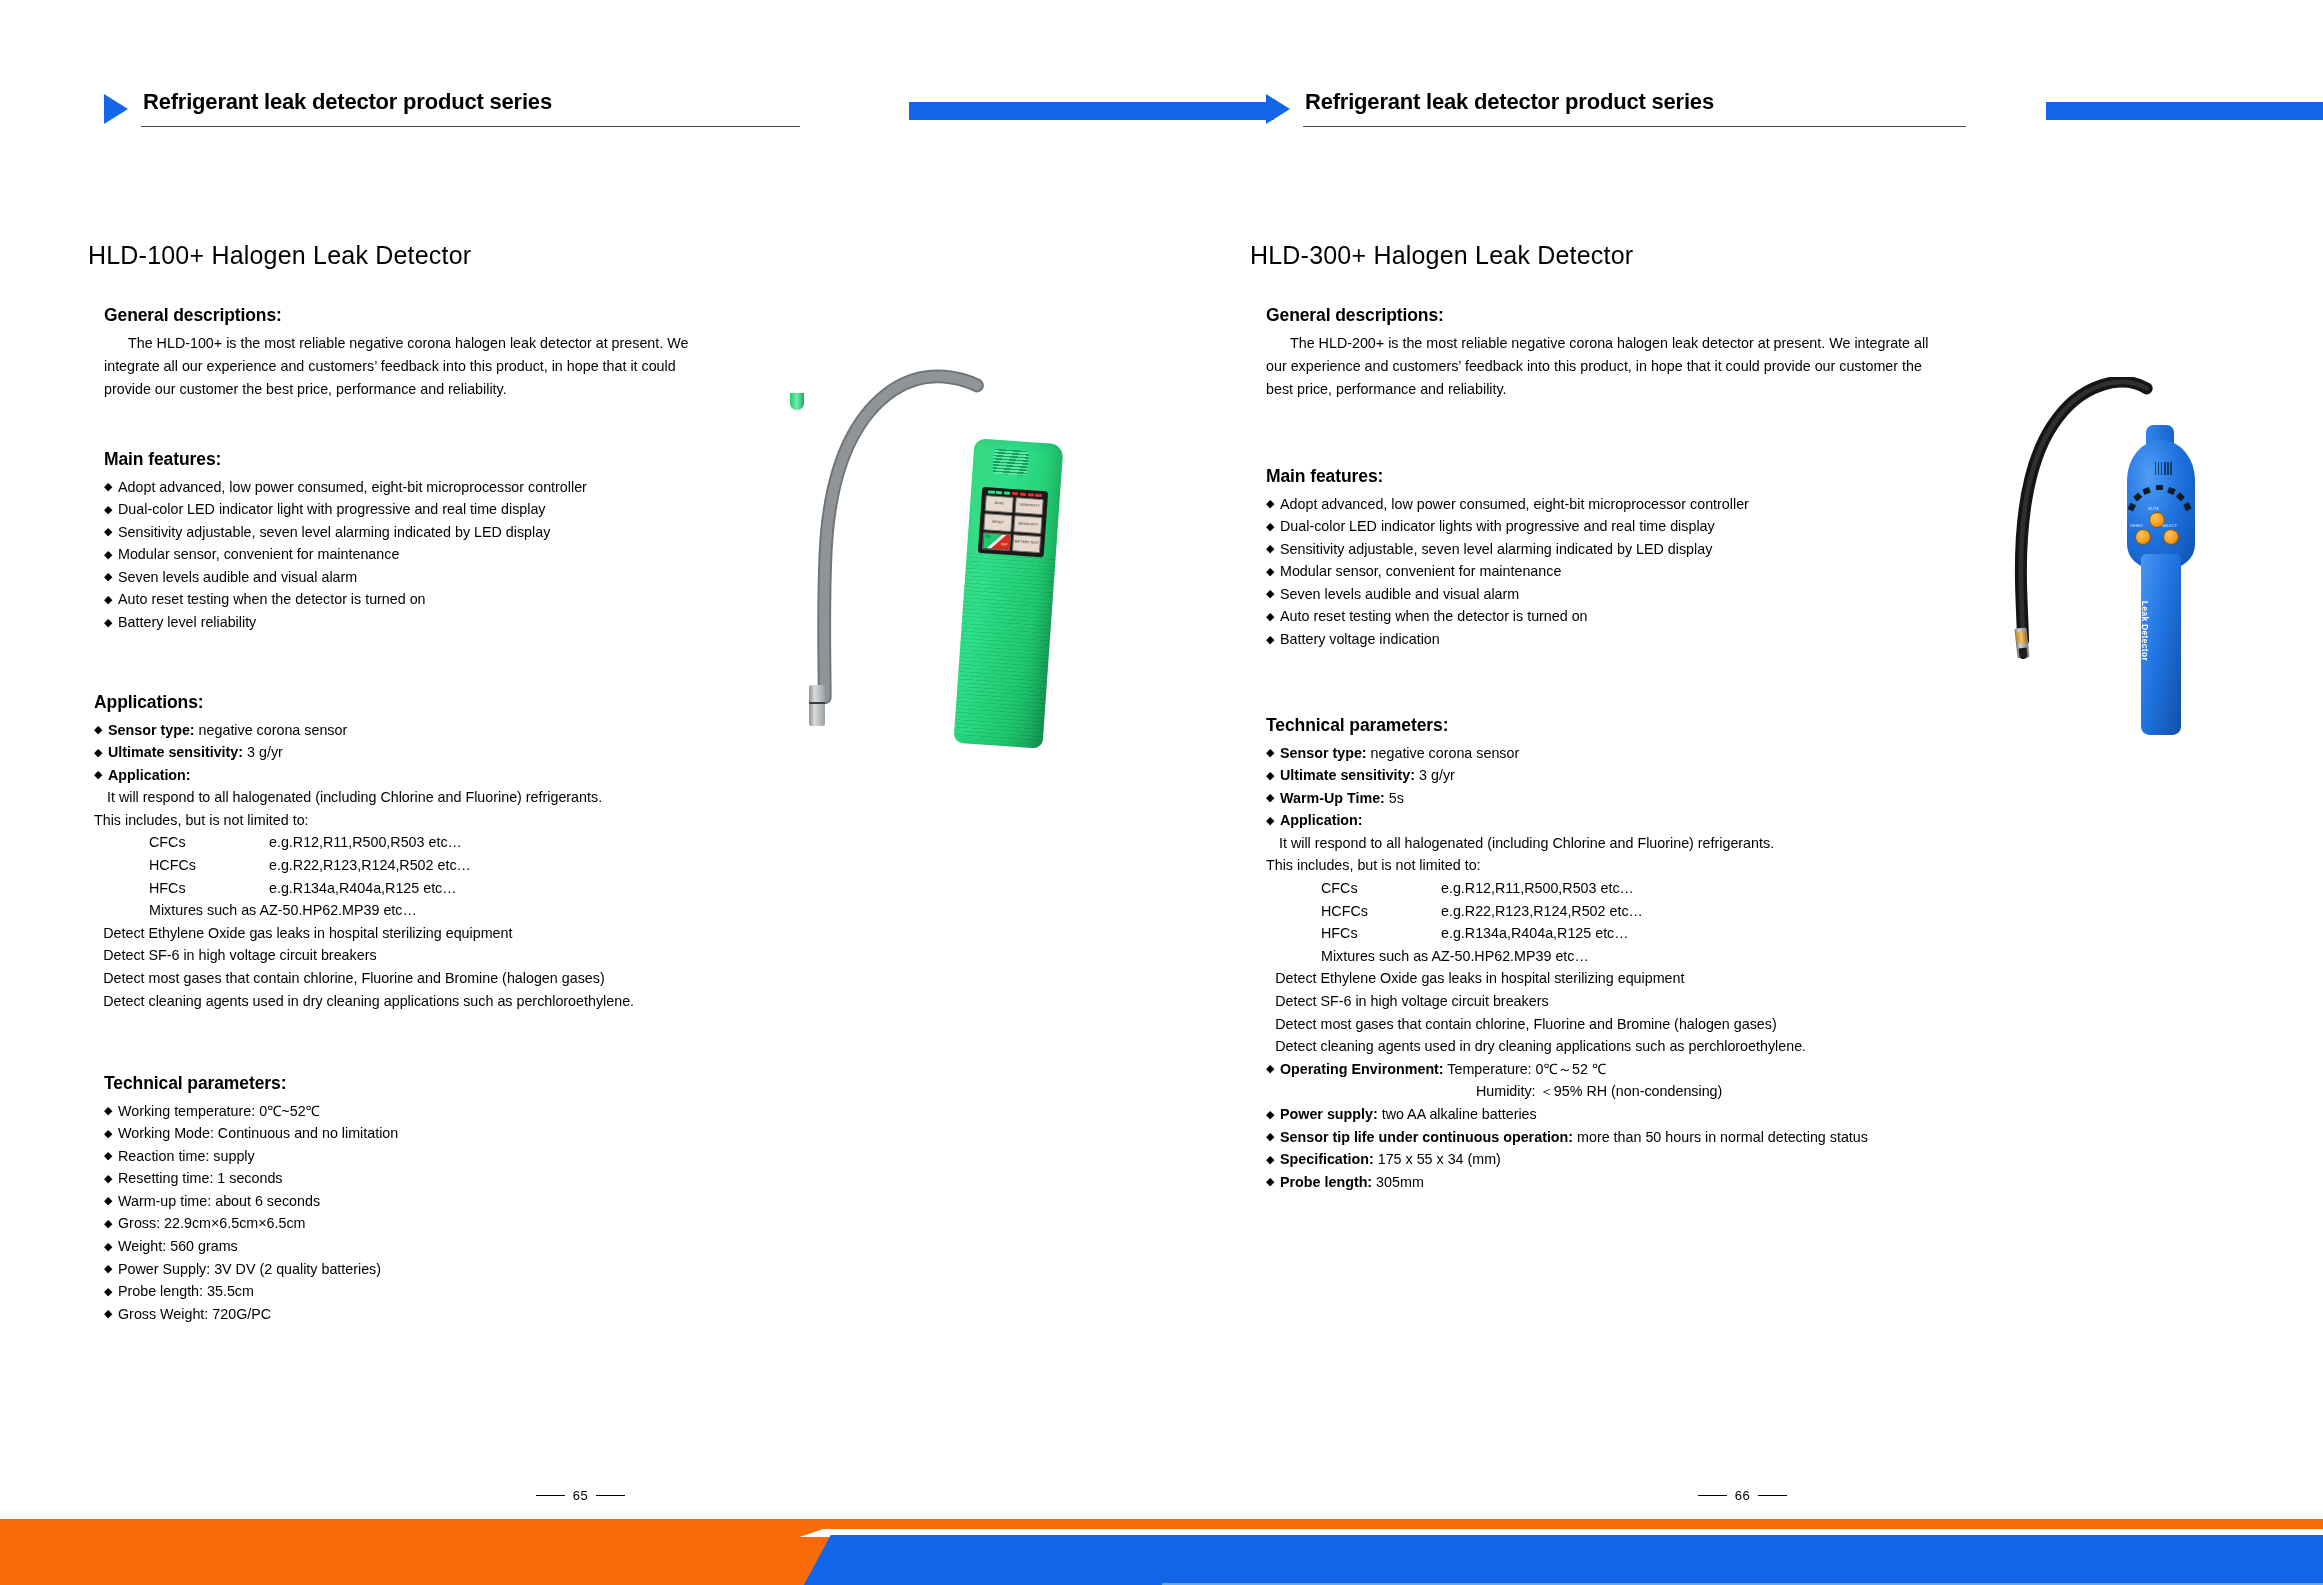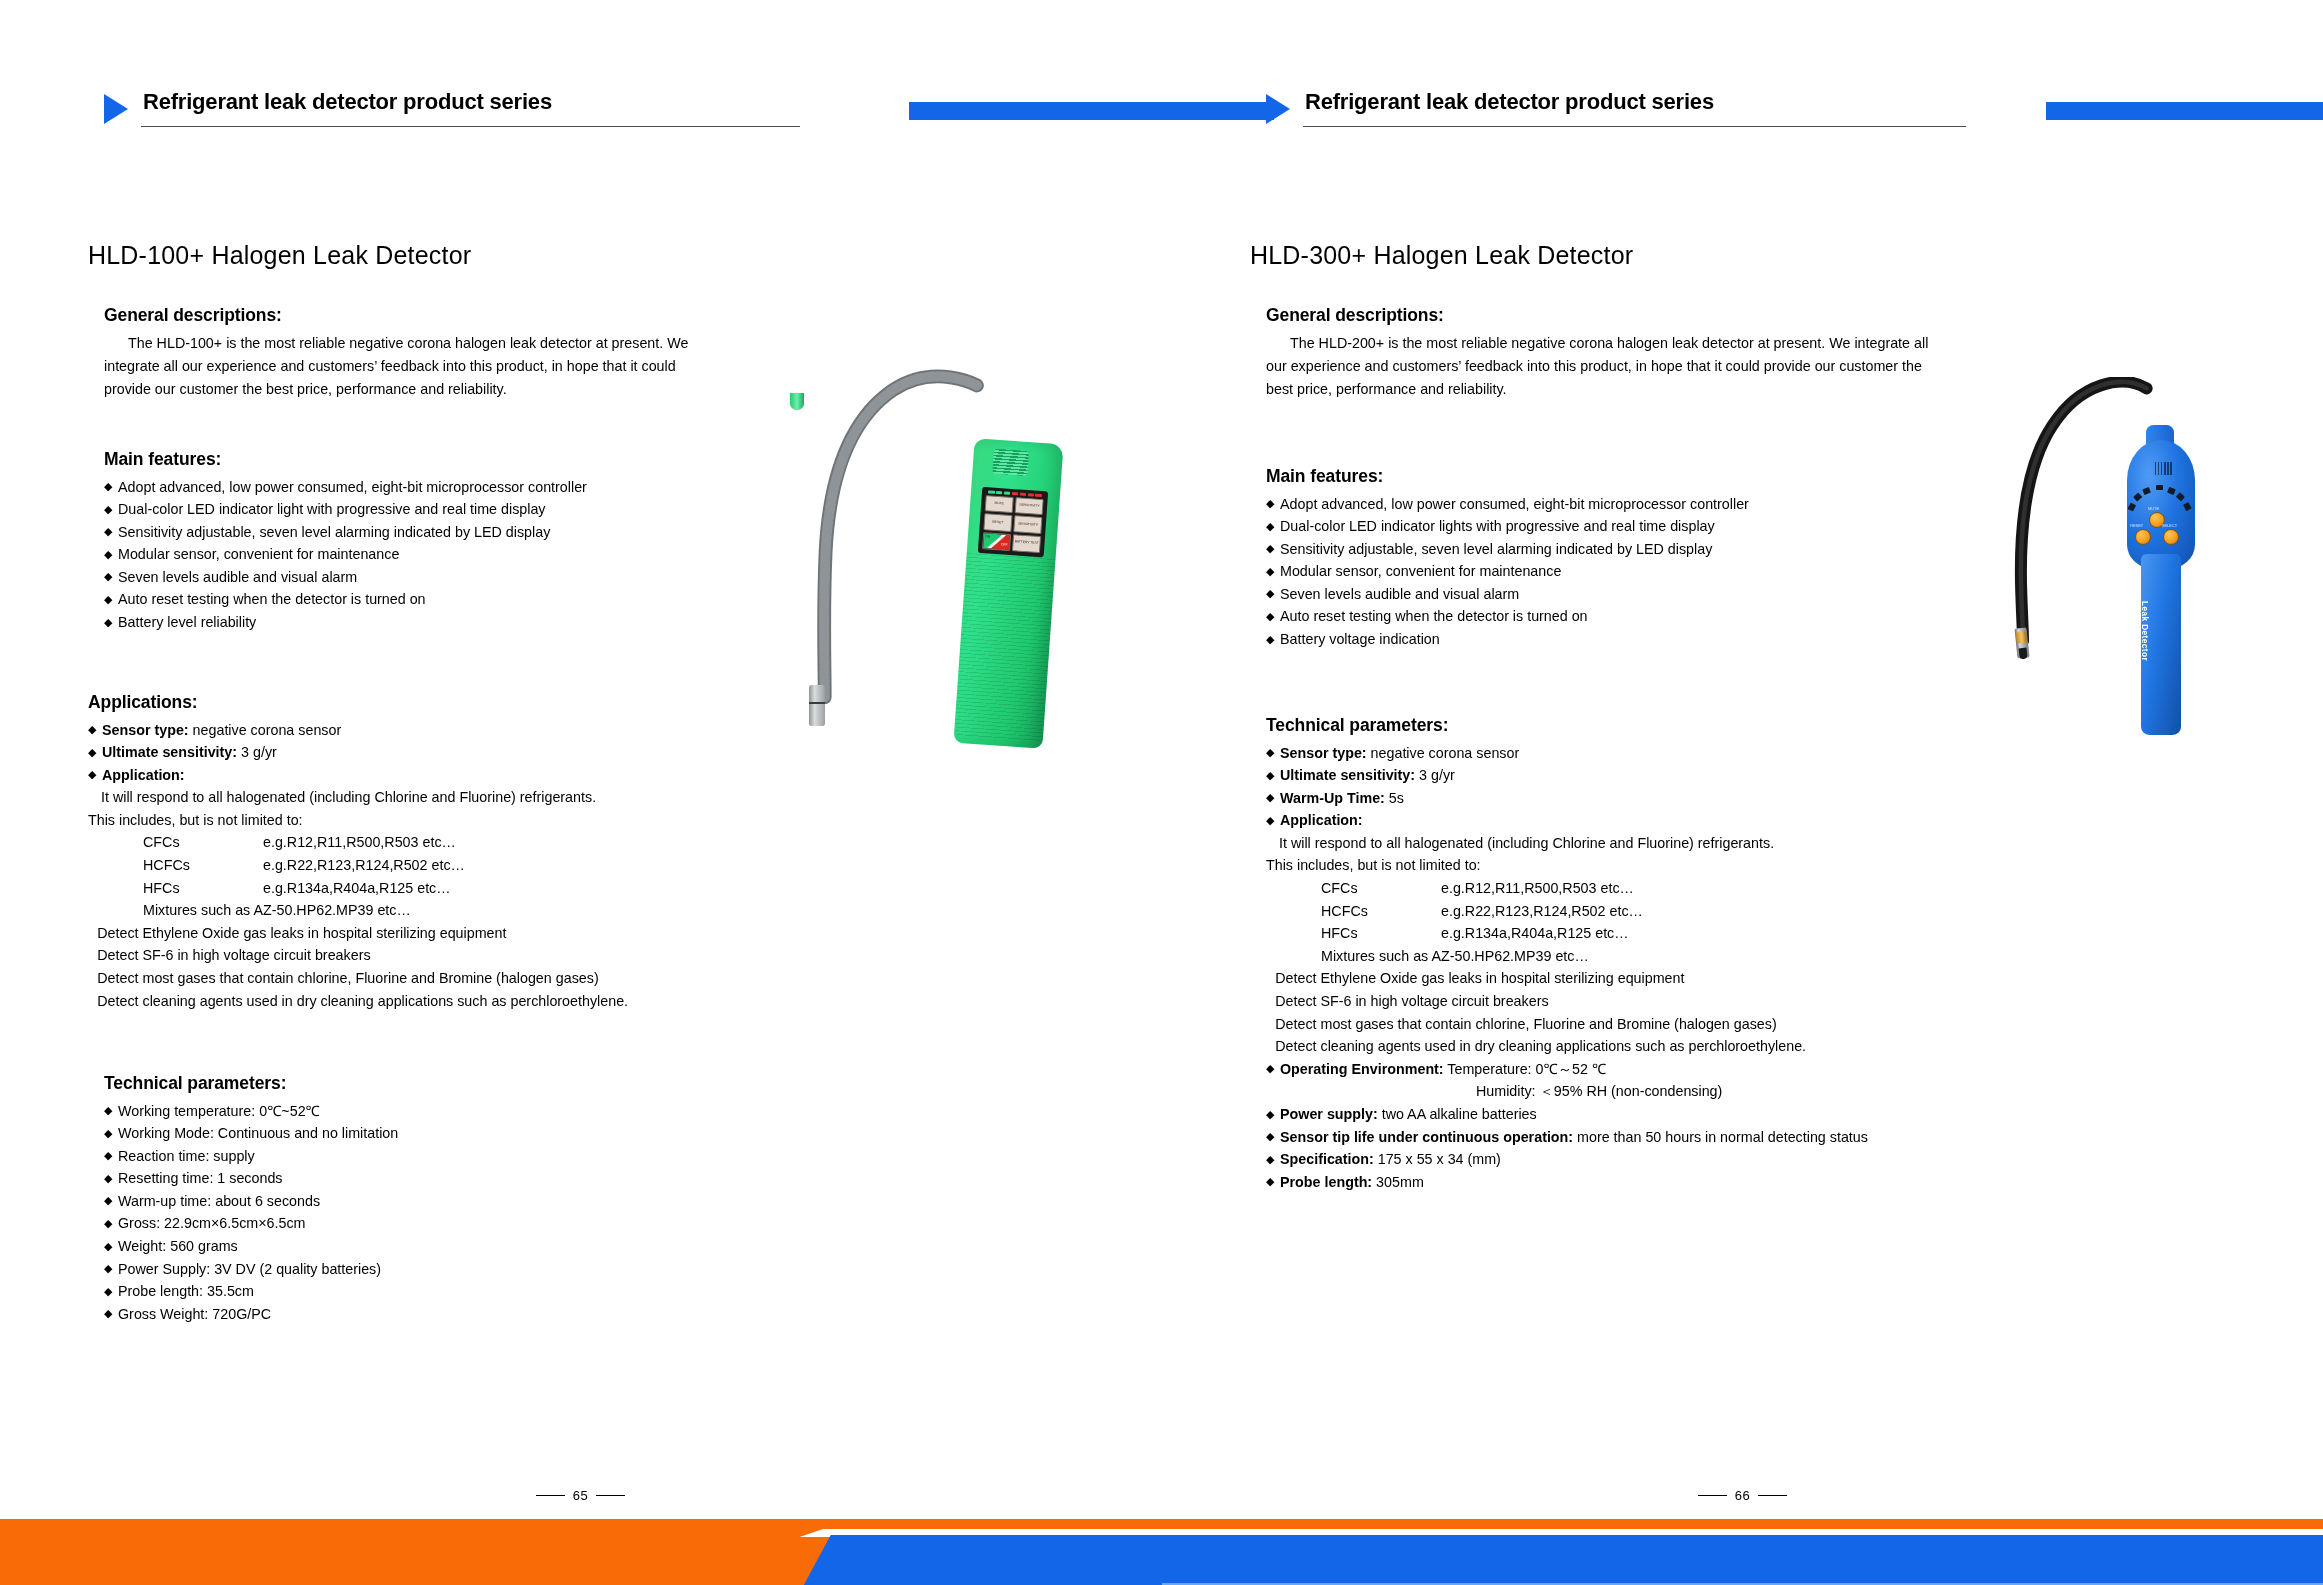--- a/index.html
+++ b/index.html
@@ -483,21 +483,21 @@
         <li>Adopt advanced, low power consumed, eight-bit microprocessor controller</li>
         <li>Dual-color LED indicator light with progressive and real time display</li>
         <li>Sensitivity adjustable, seven level alarming indicated by LED display</li>
         <li>Modular sensor, convenient for maintenance</li>
         <li>Seven levels audible and visual alarm</li>
         <li>Auto reset testing when the detector is turned on</li>
         <li>Battery level reliability</li>
       </ul>
     </div>
 
-    <div class="sect" style="left:88px; top:692px;">
+    <div class="sect" style="left:94px; top:692px;">
       <div class="sect-head">Applications:</div>
       <ul class="bullets">
         <li><b>Sensor type:</b><span> negative corona sensor</span></li>
         <li><b>Ultimate sensitivity:</b><span> 3 g/yr</span></li>
         <li><b>Application:</b></li>
       </ul>
       <div class="plainline ind1">It will respond to all halogenated (including Chlorine and Fluorine) refrigerants.</div>
       <div class="plainline">This includes, but is not limited to:</div>
       <table class="gastable">
         <tbody>

